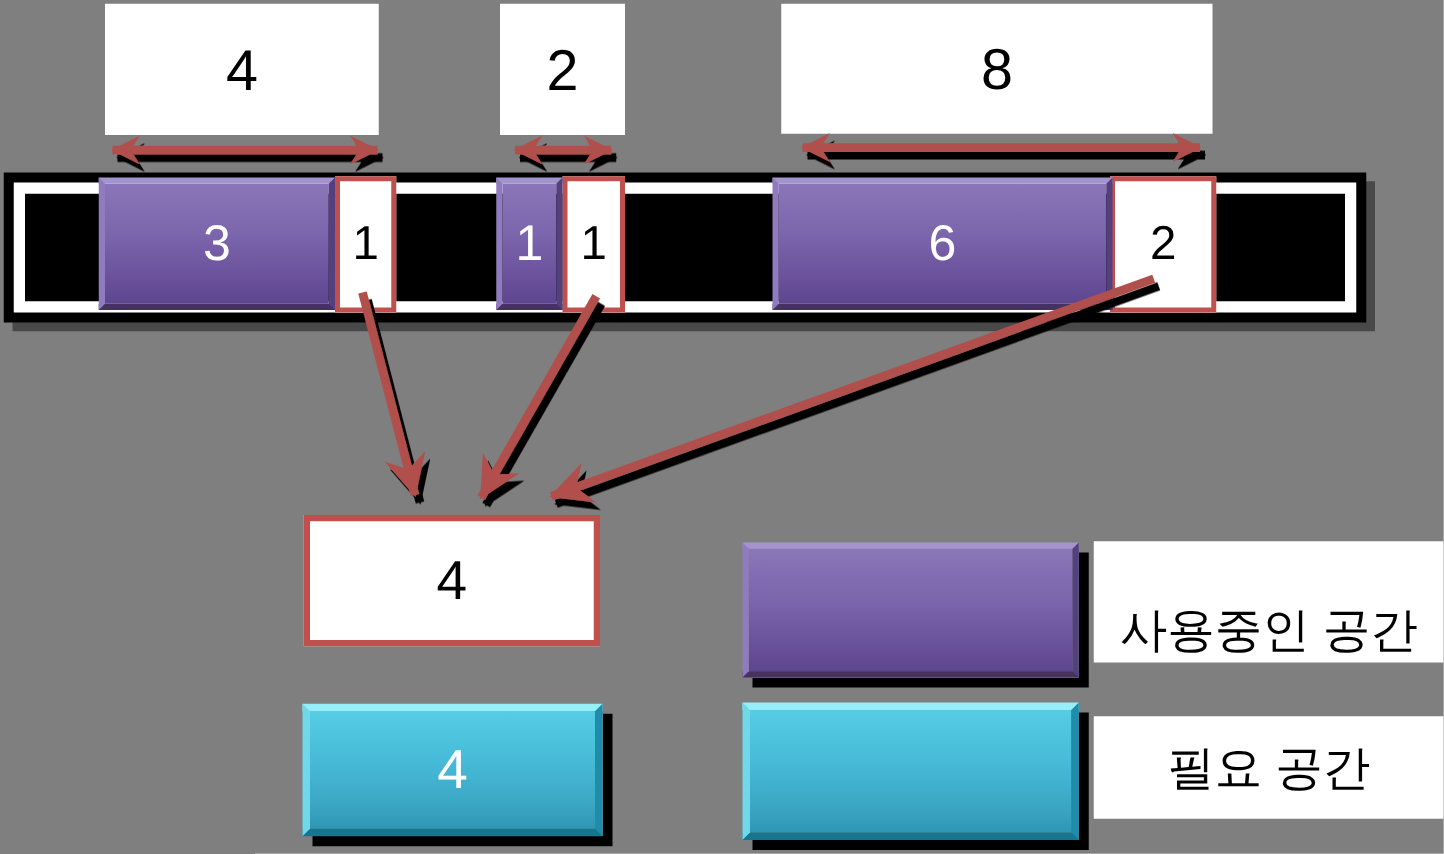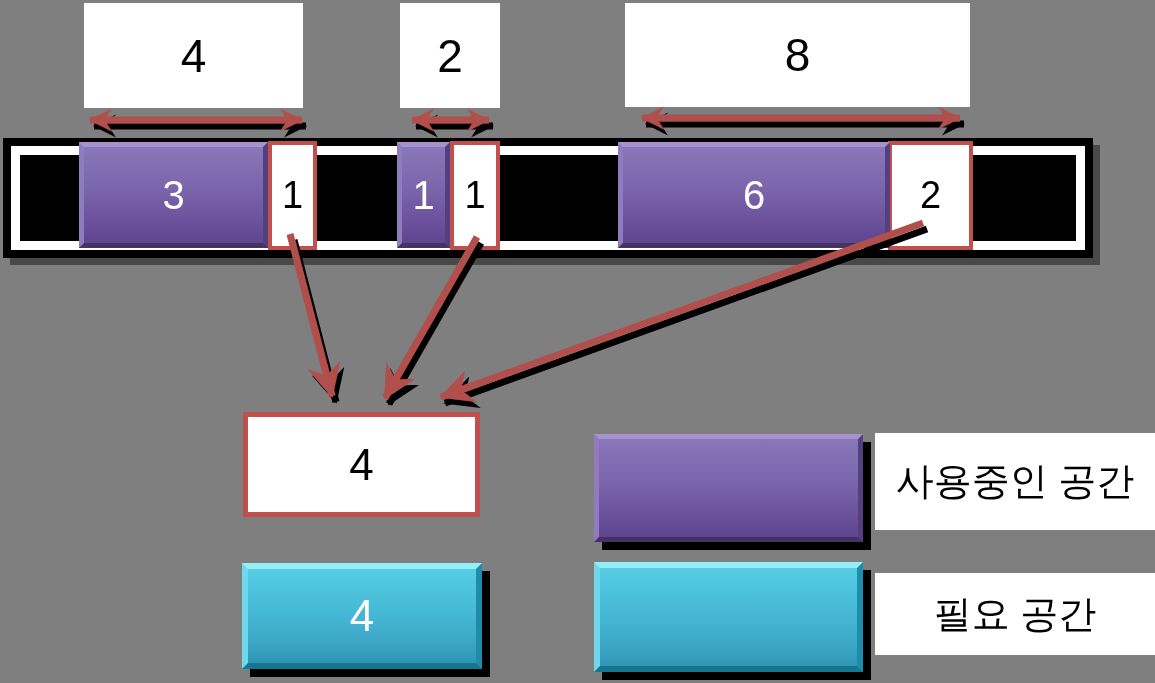--- a/index.html
+++ b/index.html
@@ -124,21 +124,21 @@
 
   <div class="abs result" style="left:243px;top:412px;width:237px;height:105px;">
     <span>4</span>
   </div>
 
   <div class="abs cyan" style="left:242px;top:563px;width:240px;height:106px;">
     <span>4</span>
   </div>
 
   <div class="abs used swatch" style="left:594px;top:434px;width:269px;height:108px;"></div>
-  <div class="abs label-box" style="left:875px;top:433px;width:280px;height:97px;">
+  <div class="abs label-box" style="left:875px;top:433px;width:280px;height:97px;align-items:flex-end;">
     <span>사용중인 공간</span>
   </div>
 
   <div class="abs cyan" style="left:594px;top:562px;width:269px;height:110px;"></div>
   <div class="abs label-box" style="left:875px;top:573px;width:280px;height:82px;">
     <span>필요 공간</span>
   </div>
 
   <svg class="overlay" width="1155" height="683" viewBox="0 0 1155 683">
     <defs>

